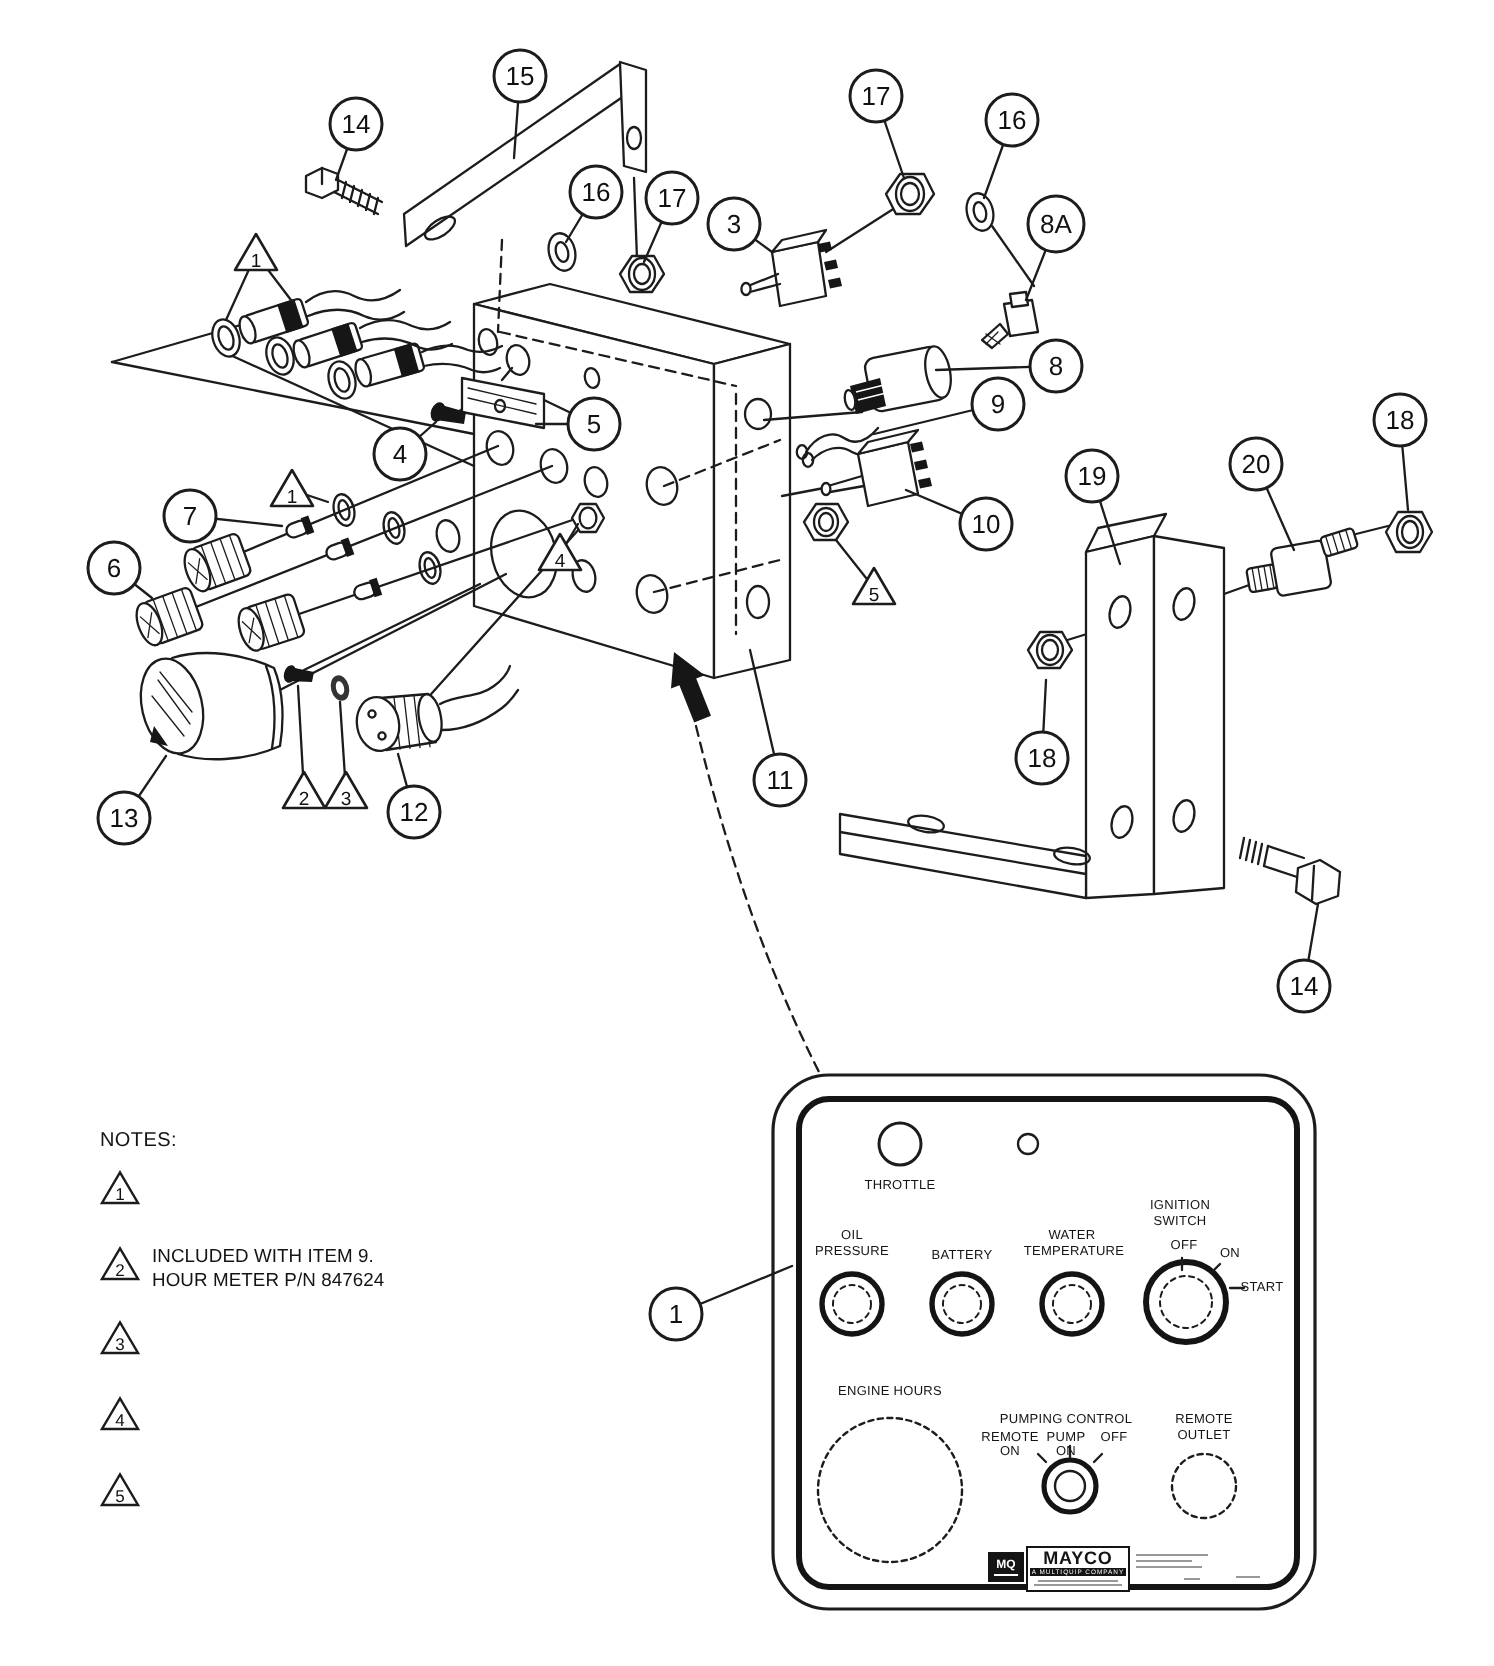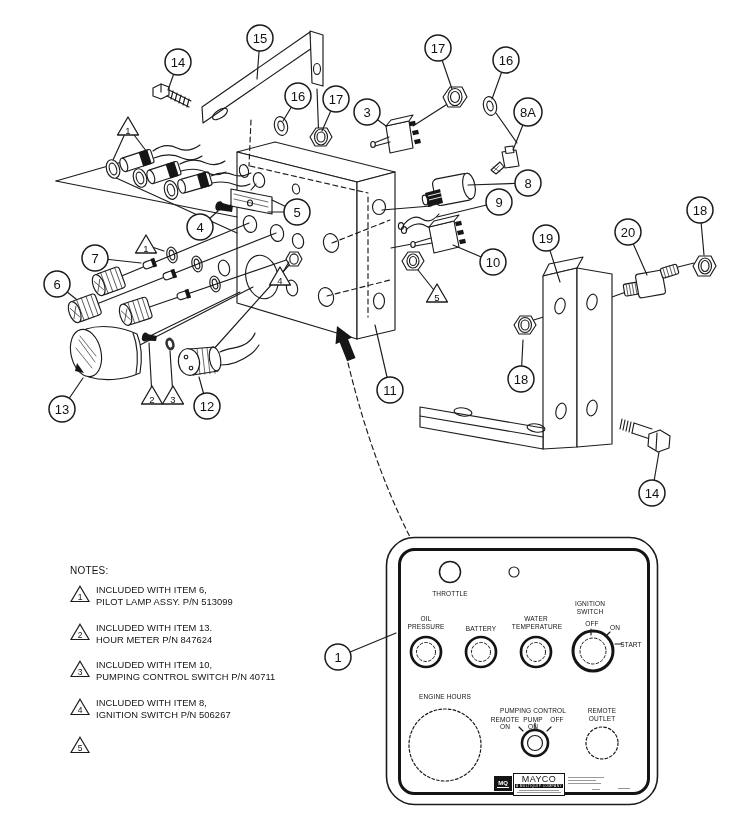--- a/index.html
+++ b/index.html
@@ -11,34 +11,34 @@
   .dk{fill:#161616;stroke:none}
   .w{fill:none;stroke:#fff;stroke-width:.9}
   .thin{stroke-width:.65}
   .d1{stroke-dasharray:5 3.5}
   .d2{stroke-dasharray:2.6 2.2}
   .ring{fill:none;stroke:#141414;stroke-width:2.7}
   .balloon{fill:#fff;stroke:#1c1c1c;stroke-width:1.5}
   .bnum{font-family:"Liberation Sans",sans-serif;font-size:13px;fill:#111;text-anchor:middle}
   .tri{fill:#fff;stroke:#1c1c1c;stroke-width:1.3;stroke-linejoin:round}
   .tnum{font-family:"Liberation Sans",sans-serif;font-size:9.5px;fill:#111;text-anchor:middle}
-  #notes{position:absolute;left:70px;top:565px;width:266px}
+  #notes{position:absolute;left:50px;top:565px;width:266px}
   #notes-title{font-size:10px;letter-spacing:.2px}
   .note-item{position:absolute;left:0;display:flex;gap:6px;align-items:flex-start;width:266px}
   .note-tri{flex:0 0 auto;margin-top:1px}
   .note-lines{font-size:9.4px;line-height:11.8px;letter-spacing:.05px;white-space:nowrap}
   .plabel{position:absolute;transform:translate(-50%,-50%);font-size:6.5px;letter-spacing:.15px;
           white-space:nowrap;color:#141414}
   #logo-mq{position:absolute;left:494px;top:776px;width:18px;height:15px;background:#141414;color:#fff;
            display:flex;flex-direction:column;align-items:center;justify-content:center;
            font-size:6px;font-weight:bold;line-height:6px}
   #logo-mq i{display:block;width:12px;height:1px;background:#fff;margin-top:1px}
   #logo-mayco{position:absolute;left:513px;top:773px;width:52px;height:23px;border:1.3px solid #141414;
               background:#fff;text-align:center;overflow:hidden;box-sizing:border-box}
-  #mayco-word{font-size:9px;font-weight:normal;letter-spacing:.4px;line-height:9px;margin-top:.5px}
+  #mayco-word{font-size:9px;font-weight:bold;letter-spacing:.4px;line-height:9px;margin-top:.5px}
   #mayco-bar{height:4.6px;background:#141414;color:#fff;font-size:3.2px;line-height:4.6px;
              letter-spacing:.5px;margin:0 1px;overflow:hidden}
   .addr{display:block;height:1px;background:#999;margin:1.5px auto 0}
   #logo-side{position:absolute;left:568px;top:777px}
   #logo-side i{display:block;height:1px;background:#999;margin-bottom:2px}
   .mark{position:absolute;height:1px;background:#999}
 </style>
 </head>
 <body>
 
@@ -463,54 +463,42 @@
 </svg>
 
 <div id="notes">
   <div id="notes-title">NOTES:</div>
   <div id="notes-list">
         <div class="note-item" style="top: 19px;">
           <svg class="note-tri" width="20" height="18" viewBox="0 0 20 18">
             <polygon points="10,1.2 19,16.5 1,16.5" fill="#fff" stroke="#1c1c1c" stroke-width="1.2"></polygon>
             <text x="10" y="15" text-anchor="middle" font-size="8.5" fill="#111" font-family="Liberation Sans, sans-serif">1</text>
           </svg>
-          <div class="note-lines">
-            <div>INCLUDED WITH ITEM 6,</div>
-            <div>PILOT LAMP ASSY. P/N 513099</div>
-          </div>
         </div>
         <div class="note-item" style="top: 57px;">
           <svg class="note-tri" width="20" height="18" viewBox="0 0 20 18">
             <polygon points="10,1.2 19,16.5 1,16.5" fill="#fff" stroke="#1c1c1c" stroke-width="1.2"></polygon>
             <text x="10" y="15" text-anchor="middle" font-size="8.5" fill="#111" font-family="Liberation Sans, sans-serif">2</text>
           </svg>
           <div class="note-lines">
-            <div>INCLUDED WITH ITEM 13.</div>
+            <div>INCLUDED WITH ITEM 9.</div>
             <div>HOUR METER P/N 847624</div>
           </div>
         </div>
         <div class="note-item" style="top: 94px;">
           <svg class="note-tri" width="20" height="18" viewBox="0 0 20 18">
             <polygon points="10,1.2 19,16.5 1,16.5" fill="#fff" stroke="#1c1c1c" stroke-width="1.2"></polygon>
             <text x="10" y="15" text-anchor="middle" font-size="8.5" fill="#111" font-family="Liberation Sans, sans-serif">3</text>
           </svg>
-          <div class="note-lines">
-            <div>INCLUDED WITH ITEM 10,</div>
-            <div>PUMPING CONTROL SWITCH P/N 40711</div>
-          </div>
         </div>
         <div class="note-item" style="top: 132px;">
           <svg class="note-tri" width="20" height="18" viewBox="0 0 20 18">
             <polygon points="10,1.2 19,16.5 1,16.5" fill="#fff" stroke="#1c1c1c" stroke-width="1.2"></polygon>
             <text x="10" y="15" text-anchor="middle" font-size="8.5" fill="#111" font-family="Liberation Sans, sans-serif">4</text>
           </svg>
-          <div class="note-lines">
-            <div>INCLUDED WITH ITEM 8,</div>
-            <div>IGNITION SWITCH P/N 506267</div>
-          </div>
         </div>
         <div class="note-item" style="top: 170px;">
           <svg class="note-tri" width="20" height="18" viewBox="0 0 20 18">
             <polygon points="10,1.2 19,16.5 1,16.5" fill="#fff" stroke="#1c1c1c" stroke-width="1.2"></polygon>
             <text x="10" y="15" text-anchor="middle" font-size="8.5" fill="#111" font-family="Liberation Sans, sans-serif">5</text>
           </svg>
         </div>
       </div>
 </div>
 

